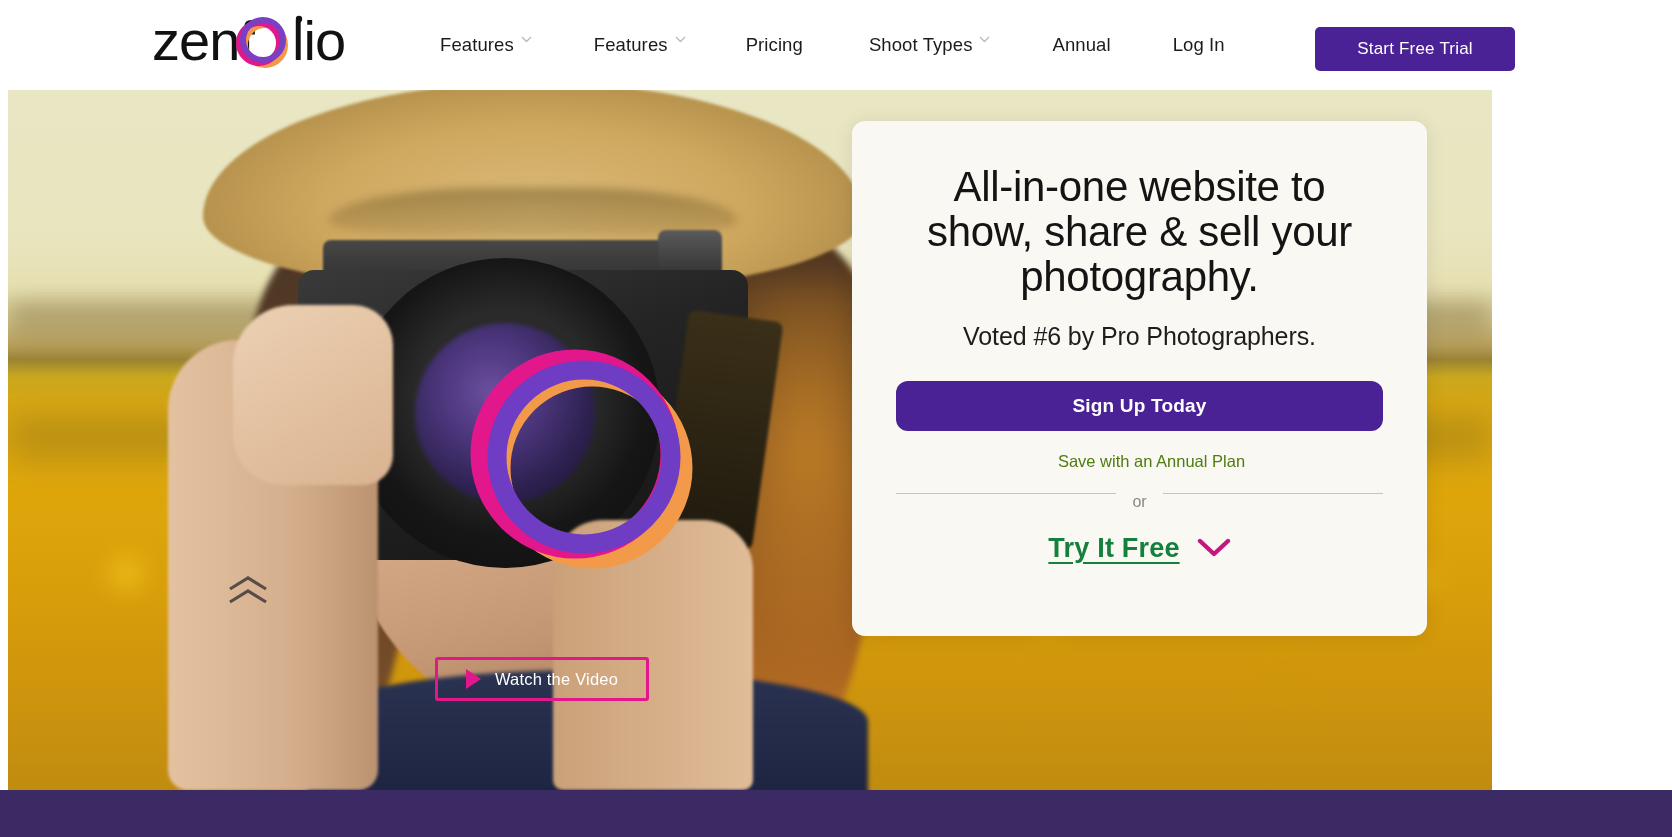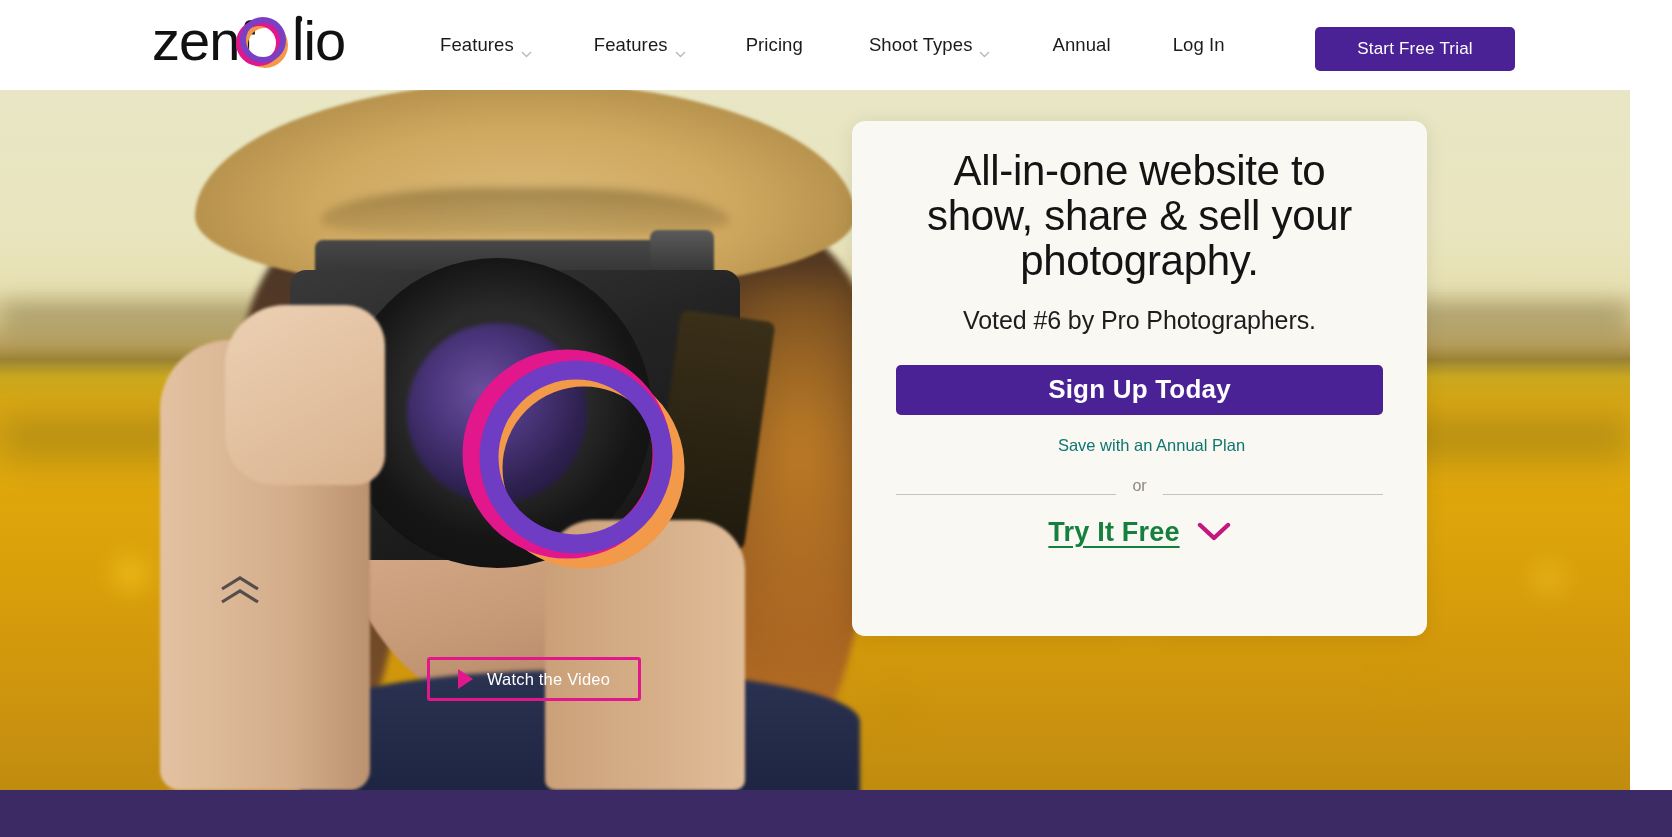--- a/index.html
+++ b/index.html
@@ -19,21 +19,21 @@
     z-index: 40;
   }
   .logo { position: absolute; left: 152px; top: 12px; width: 200px; height: 62px; }
   .logo svg { display: block; }
 
   .nav-links {
     position: absolute; left: 440px; top: 0;
     height: 90px; display: flex; align-items: center;
   }
   .nav-item {
-    display: flex; align-items: flex-end; gap: 7px;
+    display: flex; align-items: flex-start; gap: 7px;
     font-size: 18.5px; color: #1b1b1b; cursor: pointer;
     letter-spacing: .1px; white-space: nowrap;
   }
   .nav-sp-1 { width: 62px; } .nav-sp-2 { width: 60px; }
   .nav-sp-3 { width: 66px; } .nav-sp-4 { width: 62px; }
   .nav-sp-5 { width: 62px; }
   .chev {
     display: inline-block; width: 11px; height: 7px;
     position: relative; top: 2px;
   }
@@ -44,22 +44,22 @@
     width: 200px; height: 44px;
     background: #4B2196; color: #ffffff;
     border: none; border-radius: 5px;
     font-family: "Liberation Sans", sans-serif;
     font-size: 17px; font-weight: normal;
     cursor: pointer; letter-spacing: .2px;
   }
 
   
   .hero {
-    position: absolute; top: 90px; left: 0;
-    width: 1630px; height: 700px;
+    position: absolute; top: 90px; left: 8px;
+    width: 1484px; height: 700px;
     overflow: hidden;
   }
   .hero-bg {
     position: absolute; inset: 0;
     background:
       linear-gradient(to bottom,
         #e8e6c4 0%, #e9e5bf 20%, #e6e0b2 28%,
         #d8c98c 33%, #b9a05c 36.5%,
         #9b8436 38.5%, #c9a81e 41%,
         #d9a713 45%, #e0a80c 55%,
@@ -203,45 +203,45 @@
   .watch-label { color: #ffffff; font-size: 16.5px; letter-spacing: .2px; white-space: nowrap; }
 
   
   .card {
     position: absolute; left: 852px; top: 121px;
     width: 575px; height: 515px;
     background: #FAF8F3;
     border-radius: 13px;
     box-shadow: 0 2px 20px rgba(0,0,0,.09);
     display: flex; flex-direction: column; align-items: center;
-    padding: 28px 44px 0;
+    padding: 44px 44px 0;
     z-index: 20;
   }
   .card-headline {
     font-size: 42px; line-height: 1.07; font-weight: 400;
     color: #141414; text-align: center; letter-spacing: -.3px;
     max-width: 430px;
   }
   .card-sub {
     margin-top: 22px; font-size: 25px; color: #1d1d1d;
     text-align: center; font-weight: 400; letter-spacing: -.1px;
   }
   .signup-btn {
     margin-top: 30px; width: 487px; height: 50px;
-    background: #4B2196; color: #ffffff; border: none; border-radius: 5px;
+    background: #4B2196; color: #ffffff; border: none; border-radius: 12px;
     font-family: "Liberation Sans", sans-serif;
-    font-size: 26px; font-weight: bold; cursor: pointer; letter-spacing: .2px;
+    font-size: 19px; font-weight: bold; cursor: pointer; letter-spacing: .2px;
   }
   .annual-link {
-    margin-top: 21px; font-size: 16.5px; color: #0f766e;
+    margin-top: 21px; font-size: 16.5px; color: #4d7c0f;
     text-decoration: none; cursor: pointer; margin-left: 24px;
   }
   .or-row {
     margin-top: 22px; width: 487px;
-    display: flex; align-items: flex-end; gap: 16px;
+    display: flex; align-items: flex-start; gap: 16px;
   }
   .or-line { flex: 1; height: 1px; background: #c9c4bb; }
   .or-text { font-size: 16px; color: #8d8880; }
   .try-row {
     margin-top: 22px; display: flex; align-items: center; gap: 17px; cursor: pointer;
   }
   .try-label {
     font-size: 27px; font-weight: bold; color: #15803d;
     text-decoration: underline; text-underline-offset: 5px;
     letter-spacing: .2px;

